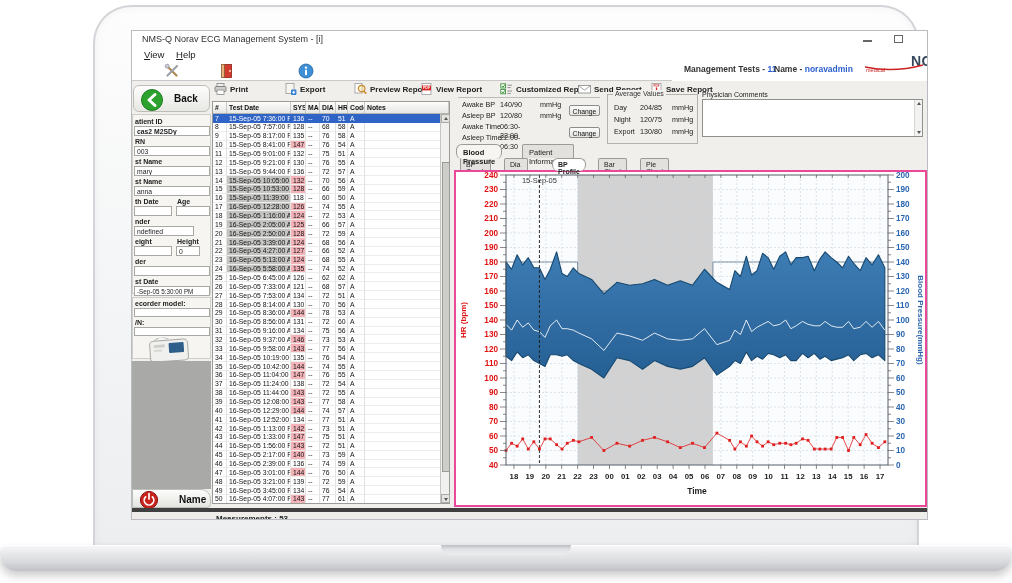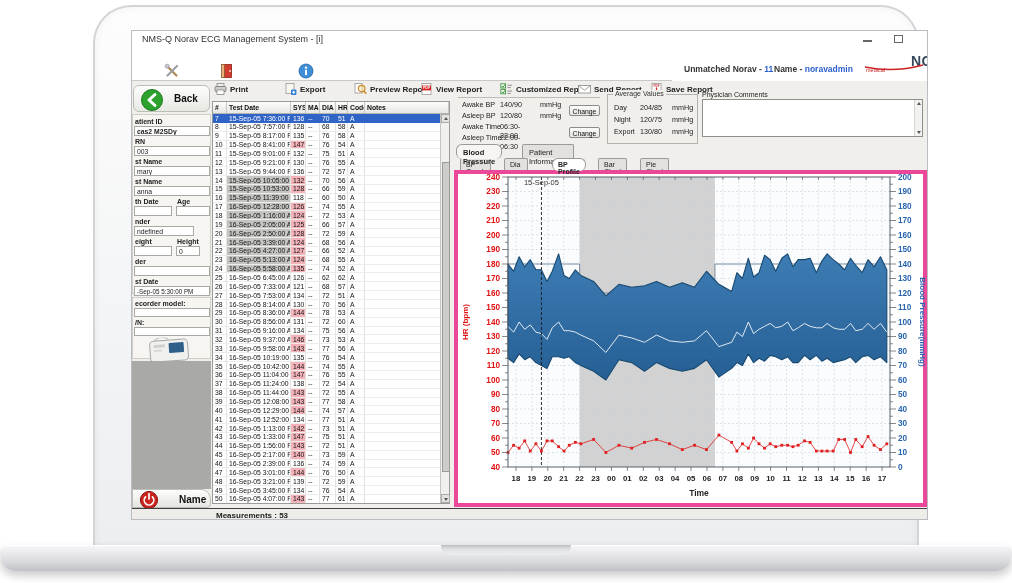--- a/index.html
+++ b/index.html
@@ -21,21 +21,21 @@
   .toolstrip{position:absolute;left:0;top:30px;width:797px;height:20px;background:#fff;border-bottom:1px solid #c9c9c9;}
   .tool-ic{position:absolute;top:2px;}
   .hdr-right{position:absolute;left:540px;top:28px;width:257px;height:22px;font-size:8.5px;background:#fff;}
   .hdr-lbl{font-weight:bold;color:#333;}
   .hdr-val{font-weight:bold;color:#2a5fd0;}
   .norav{position:absolute;left:192px;top:-6px;width:64px;padding-left:47px;}
   .norav-word{font-size:14px;font-weight:bold;color:#36485c;letter-spacing:.3px;}
   .norav-sub{position:absolute;left:2px;top:14px;font-size:5.5px;color:#c22;}
   
   .content{position:absolute;left:0;top:50px;width:797px;height:427px;background:#f0efec;}
-  .statusbar{position:absolute;left:0;top:477px;width:797px;height:13px;background:#eeede9;border-top:1px solid #404040;font-size:8px;font-weight:bold;color:#222;padding:2px 0 0 84px;}
+  .statusbar{position:absolute;left:0;top:477px;width:797px;height:13px;background:#eeede9;border-top:4px solid #404040;font-size:8px;font-weight:bold;color:#222;padding:2px 0 0 84px;}
   
   .sidebar{position:absolute;left:0;top:0;width:79px;height:427px;}
   .backbtn{position:absolute;left:1px;top:4px;width:77px;height:27px;background:linear-gradient(#fdfdfd,#e7e7e3);border:1px solid #bdbdb8;border-radius:6px;}
   .backbtn .lbl{position:absolute;left:40px;top:7px;font-size:10px;font-weight:bold;color:#111;}
   .backbtn svg{position:absolute;left:6px;top:2px;}
   .sb-panel{position:absolute;left:0;width:79px;background:#f6f5f2;border:1px solid #cfcfca;}
   .fld-lbl{position:absolute;left:2px;font-size:7px;font-weight:bold;color:#222;white-space:nowrap;}
   .fld-box{position:absolute;background:#fff;border:1px solid #a9a9a4;height:10px;font-size:6.8px;color:#222;padding:1px 2px;white-space:nowrap;overflow:hidden;}
   .fld-box.b{font-weight:bold;}
   .gray-area{position:absolute;left:0;top:280px;width:79px;height:128px;background:#a9a9a7;}
@@ -79,33 +79,37 @@
   .pc-label{position:absolute;left:248px;top:10px;font-size:7px;color:#222;}
   .pc-box{position:absolute;left:248px;top:18px;width:221px;height:38px;background:#fff;border:1px solid #8f8f8b;}
   .pc-sb{position:absolute;right:0;top:0;width:8px;height:100%;border-left:1px solid #d5d5d1;background:#f2f2f0;}
   
   .tabs-main{position:absolute;left:2px;top:63px;height:14px;font-size:7.5px;}
   .tab{position:absolute;top:0;height:14px;padding:2.5px 6px 0;border:1px solid #9a9a96;border-bottom:none;background:#e2e1dd;color:#222;border-radius:2px 2px 0 0;}
   .tab.active{background:#f6f5f2;font-weight:bold;height:15px;z-index:2;border-radius:6px;}
   .tabs-sub{position:absolute;left:6px;top:77px;height:13px;font-size:7px;}
   .tabs-sub .tab{height:12px;padding:2px 5px 0;}
   .tabs-sub .tab.active{background:#fff;height:13px;}
-  .chart-panel{position:absolute;left:0;top:89px;width:473px;height:337px;background:#fff;border:4px solid #ec4899;}
+  .chart-panel{position:absolute;left:0;top:89px;width:473px;height:337px;background:#fff;border:2px solid #ec4899;}
 </style>
 </head>
 <body>
 
 <div class="stage">
   <div class="laptop-top"></div>
   <div class="screen">
 
     <div class="titlebar">
       <span class="title-text">NMS-Q Norav ECG Management System - [i]</span>
       <span class="win-min"></span>
       <span class="win-max"></span>
+    </div>
+    <div class="menubar">
+      <span class="menu-item" style="left:12px">View</span>
+      <span class="menu-item" style="left:44px">Help</span>
     </div>
     <div class="toolstrip">
       <span class="tool-ic" style="left:32px">
         <svg width="16" height="16" viewBox="0 0 16 16">
             <path d="M3 3l9.5 9.5" stroke="#b08850" stroke-width="2.2" stroke-linecap="round"></path>
             <path d="M13 3L3.5 12.5" stroke="#9aa0a8" stroke-width="2.2" stroke-linecap="round"></path>
             <circle cx="3.2" cy="3.2" r="2" fill="#c8ccd2" stroke="#8e939b" stroke-width="0.7"></circle>
           </svg>
       </span>
       <span class="tool-ic" style="left:86px">
@@ -118,21 +122,21 @@
       <span class="tool-ic" style="left:166px">
         <svg width="16" height="16" viewBox="0 0 16 16">
             <circle cx="8" cy="8" r="7" fill="#3f8fd6" stroke="#1f5fa0" stroke-width="0.8"></circle>
             <circle cx="8" cy="4.6" r="1.2" fill="#fff"></circle>
             <rect x="7" y="6.6" width="2" height="5.6" rx="1" fill="#fff"></rect>
           </svg>
       </span>
     </div>
     <div class="hdr-right">
       <span style="position:absolute;left:12px;top:5px">
-        <span class="hdr-lbl">Unmatched Norav -</span>
+        <span class="hdr-lbl">Management Tests -</span>
         <span class="hdr-val">11</span>
       </span>
       <span style="position:absolute;left:102px;top:5px">
         <span class="hdr-lbl">Name -</span>
         <span class="hdr-val">noravadmin</span>
       </span>
       <span class="norav">
         <span class="norav-word">NORAV</span>
         <svg width="60" height="8" style="position:absolute;left:0;top:11px">
             <path d="M1 3 Q 30 9 59 1" stroke="#c22" stroke-width="1.6" fill="none"></path>

